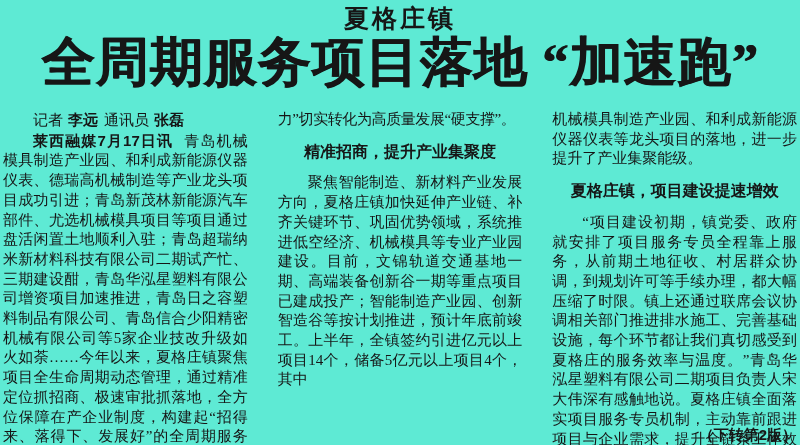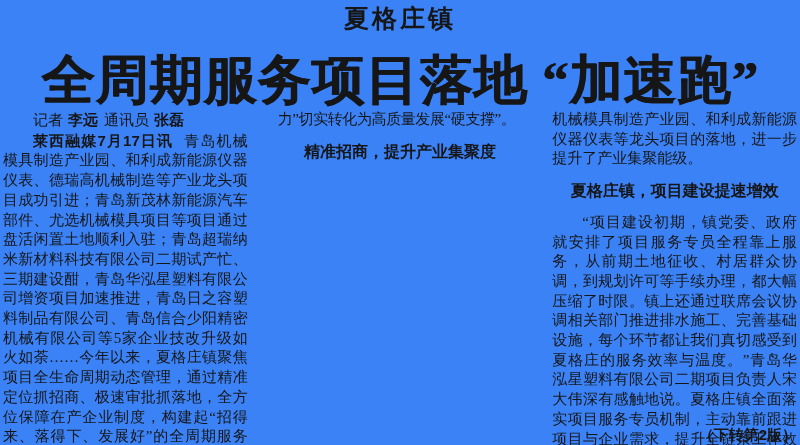--- a/index.html
+++ b/index.html
@@ -6,33 +6,33 @@
   body {
     width: 800px; height: 445px;
     background: #ffffff;
     font-family: "Liberation Serif", "DejaVu Serif", serif;
     color: #161616;
   }
   .page {
     position: relative;
     width: 800px; height: 445px;
     overflow: hidden;
-    background: #3b82f6;
+    background: #5eead4;
   }
   
   .kicker {
     position: absolute; top: 5px; left: 0; right: 0;
     text-align: center;
     font-size: 25px;
     font-weight: 600;
     letter-spacing: 3px;
     line-height: 28px;
   }
   .headline {
-    position: absolute; top: 48px; left: 0; right: 0;
+    position: absolute; top: 30px; left: 0; right: 0;
     text-align: center;
     font-size: 53px;
     font-weight: 900;
     line-height: 64px;
     letter-spacing: 1px;
     white-space: nowrap;
     text-shadow: 1px 0 0 currentColor;
   }
   
   .columns {
@@ -96,20 +96,21 @@
         <span class="role">记者</span><span class="name">李远</span><span class="role">通讯员</span><span class="name">张磊</span>
       </p>
       <p class="indent">
         <span class="dateline">莱西融媒7月17日讯</span><span>青岛机械模具制造产业园、和利成新能源仪器仪表、德瑞高机械制造等产业龙头项目成功引进；青岛新茂林新能源汽车部件、尤选机械模具项目等项目通过盘活闲置土地顺利入驻；青岛超瑞纳米新材料科技有限公司二期试产忙、三期建设酣，青岛华泓星塑料有限公司增资项目加速推进，青岛日之容塑料制品有限公司、青岛信合少阳精密机械有限公司等5家企业技改升级如火如荼……今年以来，夏格庄镇聚焦项目全生命周期动态管理，通过精准定位抓招商、极速审批抓落地，全方位保障在产企业制度，构建起“招得来、落得下、发展好”的全周期服务闭环生态，将营商环境“软实</span>
       </p>
     </div>
 
     <div class="col">
       <p class="noindent runover">力”切实转化为高质量发展“硬支撑”。</p>
       <h3 class="subhead">精准招商，提升产业集聚度</h3>
+      <p class="indent">聚焦智能制造、新材料产业发展方向，夏格庄镇加快延伸产业链、补齐关键环节、巩固优势领域，系统推进低空经济、机械模具等专业产业园建设。目前，文锦轨道交通基地一期、高端装备创新谷一期等重点项目已建成投产；智能制造产业园、创新智造谷等按计划推进，预计年底前竣工。上半年，全镇签约引进亿元以上项目14个，储备5亿元以上项目4个，其中</p>
     </div>
 
     <div class="col">
       <p class="noindent">机械模具制造产业园、和利成新能源仪器仪表等龙头项目的落地，进一步提升了产业集聚能级。</p>
       <h3 class="subhead">夏格庄镇，项目建设提速增效</h3>
       <p class="indent">“项目建设初期，镇党委、政府就安排了项目服务专员全程靠上服务，从前期土地征收、村居群众协调，到规划许可等手续办理，都大幅压缩了时限。镇上还通过联席会议协调相关部门推进排水施工、完善基础设施，每个环节都让我们真切感受到夏格庄的服务效率与温度。”青岛华泓星塑料有限公司二期项目负责人宋大伟深有感触地说。夏格庄镇全面落实项目服务专员机制，主动靠前跟进项目与企业需求，提升全链条工作效能，推动项目早投产、早达效。</p>
       <div class="turn-notice">（下转第2版）</div>
     </div>
 
   </div>

